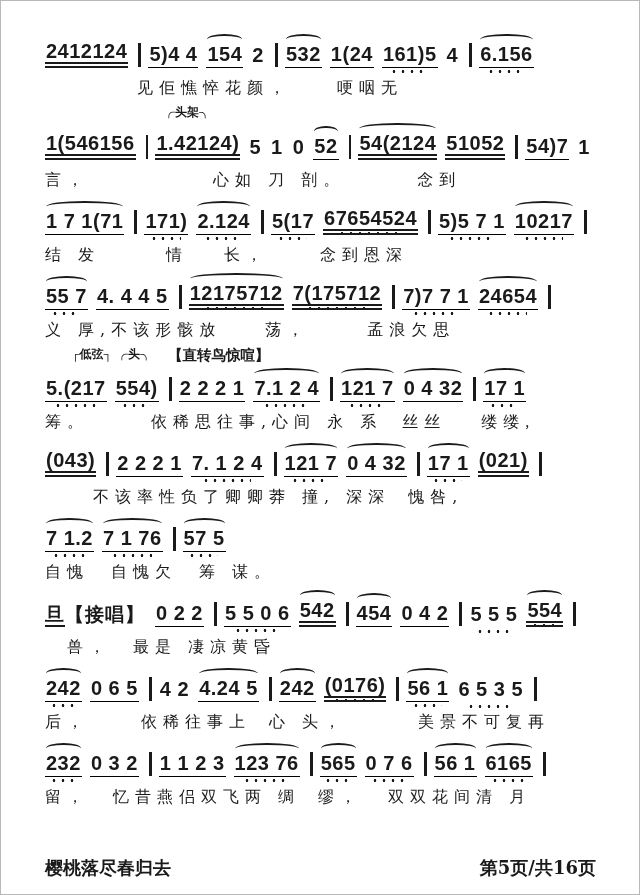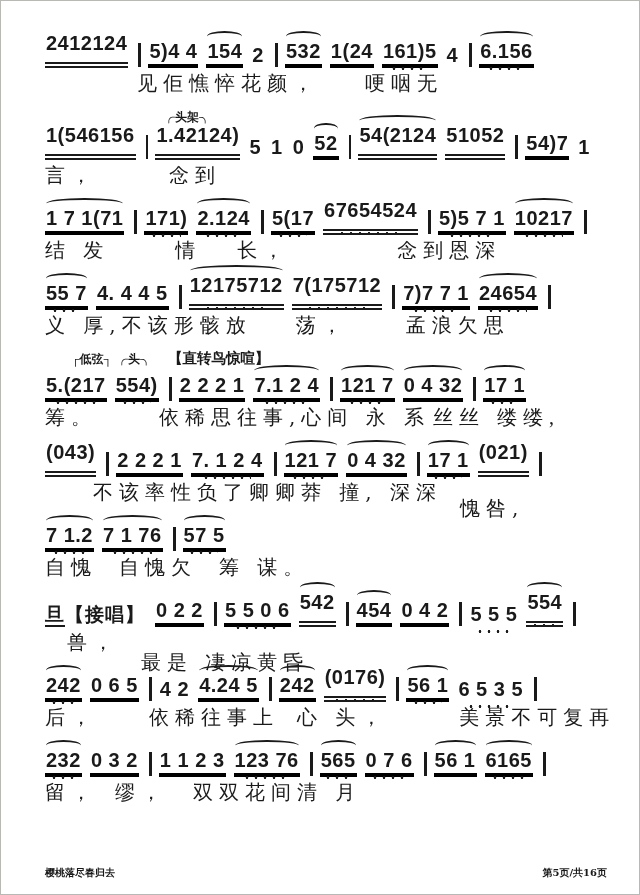--- a/index.html
+++ b/index.html
@@ -7,61 +7,61 @@
     width:640px;height:895px;background:#f6f6f4;
     font-family:"Liberation Sans",sans-serif;color:#1a1a1a;
   }
   .page{
     position:relative;width:640px;height:895px;box-sizing:border-box;
     background:#ffffff;border:1px solid #b8b8b4;
     padding:30px 40px 0 44px;overflow:hidden;
   }
   .system{margin-bottom:9px;}
   .ann-row{
-    height:17px;display:flex;align-items:flex-end;white-space:nowrap;
+    height:17px;display:flex;white-space:nowrap;
     font-family:Liberation Serif, serif;font-weight:bold;font-size:12px;line-height:1;
   }
   .ann{display:inline-block;}
   .ann.bold{font-size:14.5px;}
   .note-row{
     height:37px;display:flex;align-items:flex-end;white-space:nowrap;
     font-weight:bold;font-size:20px;line-height:1;letter-spacing:0.5px;
   }
   .tok{
     position:relative;display:inline-block;margin-right:8px;
     padding:0 1px 3px 1px;
   }
-  .u1{border-bottom:4px solid #000000;}
-  .u2{border-bottom:6px double #1a1a1a;padding-bottom:9px;}
+  .u1{border-bottom:1px solid #000000;}
+  .u2{border-bottom:6px double #1a1a1a;padding-bottom:1px;}
   .arc::before{
     content:"";position:absolute;left:1px;right:1px;top:-10px;height:9px;
     border-top:2px solid #1a1a1a;border-radius:50% 50% 0 0;
   }
   .dotu::after{
     content:"";position:absolute;left:18%;right:18%;bottom:-6px;height:3px;
     background-image:radial-gradient(circle at 2px 1.5px,#1a1a1a 1.1px,transparent 1.6px);
     background-size:9px 3px;background-repeat:repeat-x;
   }
   .bar{
     display:inline-block;width:3px;height:24px;background:#1a1a1a;
     margin:0 7px 1px 2px;
   }
   .lyric-row{
-    height:29px;display:flex;align-items:center;white-space:nowrap;
-    font-family:"DejaVu Serif",serif;font-size:20px;line-height:1.1;letter-spacing:6px;
+    height:29px;display:flex;align-items:flex-end;white-space:nowrap;
+    font-family:"DejaVu Serif",serif;font-size:16px;line-height:1.1;letter-spacing:6px;
   }
   .prefix{
     font-family:"DejaVu Serif",serif;font-weight:bold;font-size:19px;
     letter-spacing:1px;margin-right:10px;padding-bottom:3px;
   }
   .prefix .pu{border-bottom:2px solid #1a1a1a;}
   .footer{
-    position:absolute;left:44px;right:32px;bottom:14px;
+    position:absolute;left:44px;right:43px;bottom:14px;
     display:flex;justify-content:space-between;
-    font-family:"DejaVu Serif",serif;font-weight:bold;font-size:10px;
+    font-family:"DejaVu Serif",serif;font-weight:bold;font-size:18px;
   }
 </style>
 </head>
 <body>
 
 <div class="page">
   <div>
       <div class="system">
         <div class="note-row">
           <span class="tok u2">2412124</span>
@@ -96,20 +96,21 @@
           <span class="tok u1 arc">52</span>
           <span class="bar"></span>
           <span class="tok u2 arc">54(2124</span>
           <span class="tok u2">51052</span>
           <span class="bar"></span>
           <span class="tok u1">54)7</span>
           <span class="tok">1</span>
         </div>
         <div class="lyric-row">
           <span class="lyr" style="margin-left: 0px;">言，</span>
+          <span class="lyr" style="margin-left: 124px;">心如 刀 剖。</span>
           <span class="lyr" style="margin-left: 72px;">念到</span>
         </div>
       </div>
       <div class="system">
         <div class="note-row">
           <span class="tok u1 arc">1 7 1(71</span>
           <span class="bar"></span>
           <span class="tok u1 dotu">171)</span>
           <span class="tok u1 arc dotu">2.124</span>
           <span class="bar"></span>
@@ -117,21 +118,21 @@
           <span class="tok u2 dotu">67654524</span>
           <span class="bar"></span>
           <span class="tok u1 dotu">5)5 7 1</span>
           <span class="tok u1 arc dotu">10217</span>
           <span class="bar"></span>
         </div>
         <div class="lyric-row">
           <span class="lyr" style="margin-left: 0px;">结 发</span>
           <span class="lyr" style="margin-left: 66px;">情</span>
           <span class="lyr" style="margin-left: 36px;">长，</span>
-          <span class="lyr" style="margin-left: 108px;">念到恩深</span>
+          <span class="lyr" style="margin-left: 52px;">念到恩深</span>
         </div>
       </div>
       <div class="system">
         <div class="note-row">
           <span class="tok u1 arc dotu">55 7</span>
           <span class="tok u1">4. 4 4 5</span>
           <span class="bar"></span>
           <span class="tok u2 arc dotu">12175712</span>
           <span class="tok u2 dotu">7(175712</span>
           <span class="bar"></span>
@@ -159,22 +160,22 @@
           <span class="tok u1 arc dotu">7.1 2 4</span>
           <span class="bar"></span>
           <span class="tok u1 arc dotu">121 7</span>
           <span class="tok u1 arc">0 4 32</span>
           <span class="bar"></span>
           <span class="tok u1 arc dotu">17 1</span>
         </div>
         <div class="lyric-row">
           <span class="lyr" style="margin-left: 0px;">筹。</span>
           <span class="lyr" style="margin-left: 62px;">依稀思往事,心间 永 系</span>
-          <span class="lyr" style="margin-left: 3px;">丝丝</span>
-          <span class="lyr" style="margin-left: 12px; font-family: Liberation Serif, serif;">缕缕,</span>
+          <span class="lyr" style="margin-left: 20px;">丝丝</span>
+          <span class="lyr" style="margin-left: 35px; font-family: Liberation Serif, serif;">缕缕,</span>
         </div>
       </div>
       <div class="system">
         <div class="note-row">
           <span class="tok u2">(043)</span>
           <span class="bar"></span>
           <span class="tok u1">2 2 2 1</span>
           <span class="tok u1 dotu">7. 1 2 4</span>
           <span class="bar"></span>
           <span class="tok u1 arc dotu">121 7</span>
@@ -254,20 +255,21 @@
           <span class="bar"></span>
           <span class="tok u1 arc dotu">565</span>
           <span class="tok u1 dotu">0 7 6</span>
           <span class="bar"></span>
           <span class="tok u1 arc">56 1</span>
           <span class="tok u1 arc dotu">6165</span>
           <span class="bar"></span>
         </div>
         <div class="lyric-row">
           <span class="lyr" style="margin-left: 0px;">留，</span>
+          <span class="lyr" style="margin-left: 24px;">忆昔燕侣双飞两 绸</span>
           <span class="lyr" style="margin-left: 18px;">缪，</span>
           <span class="lyr" style="margin-left: 26px;">双双花间清 月</span>
         </div>
       </div>
     </div>
   <div class="footer">
     <span>樱桃落尽春归去</span>
     <span>第5页/共16页</span>
   </div>
 </div>

